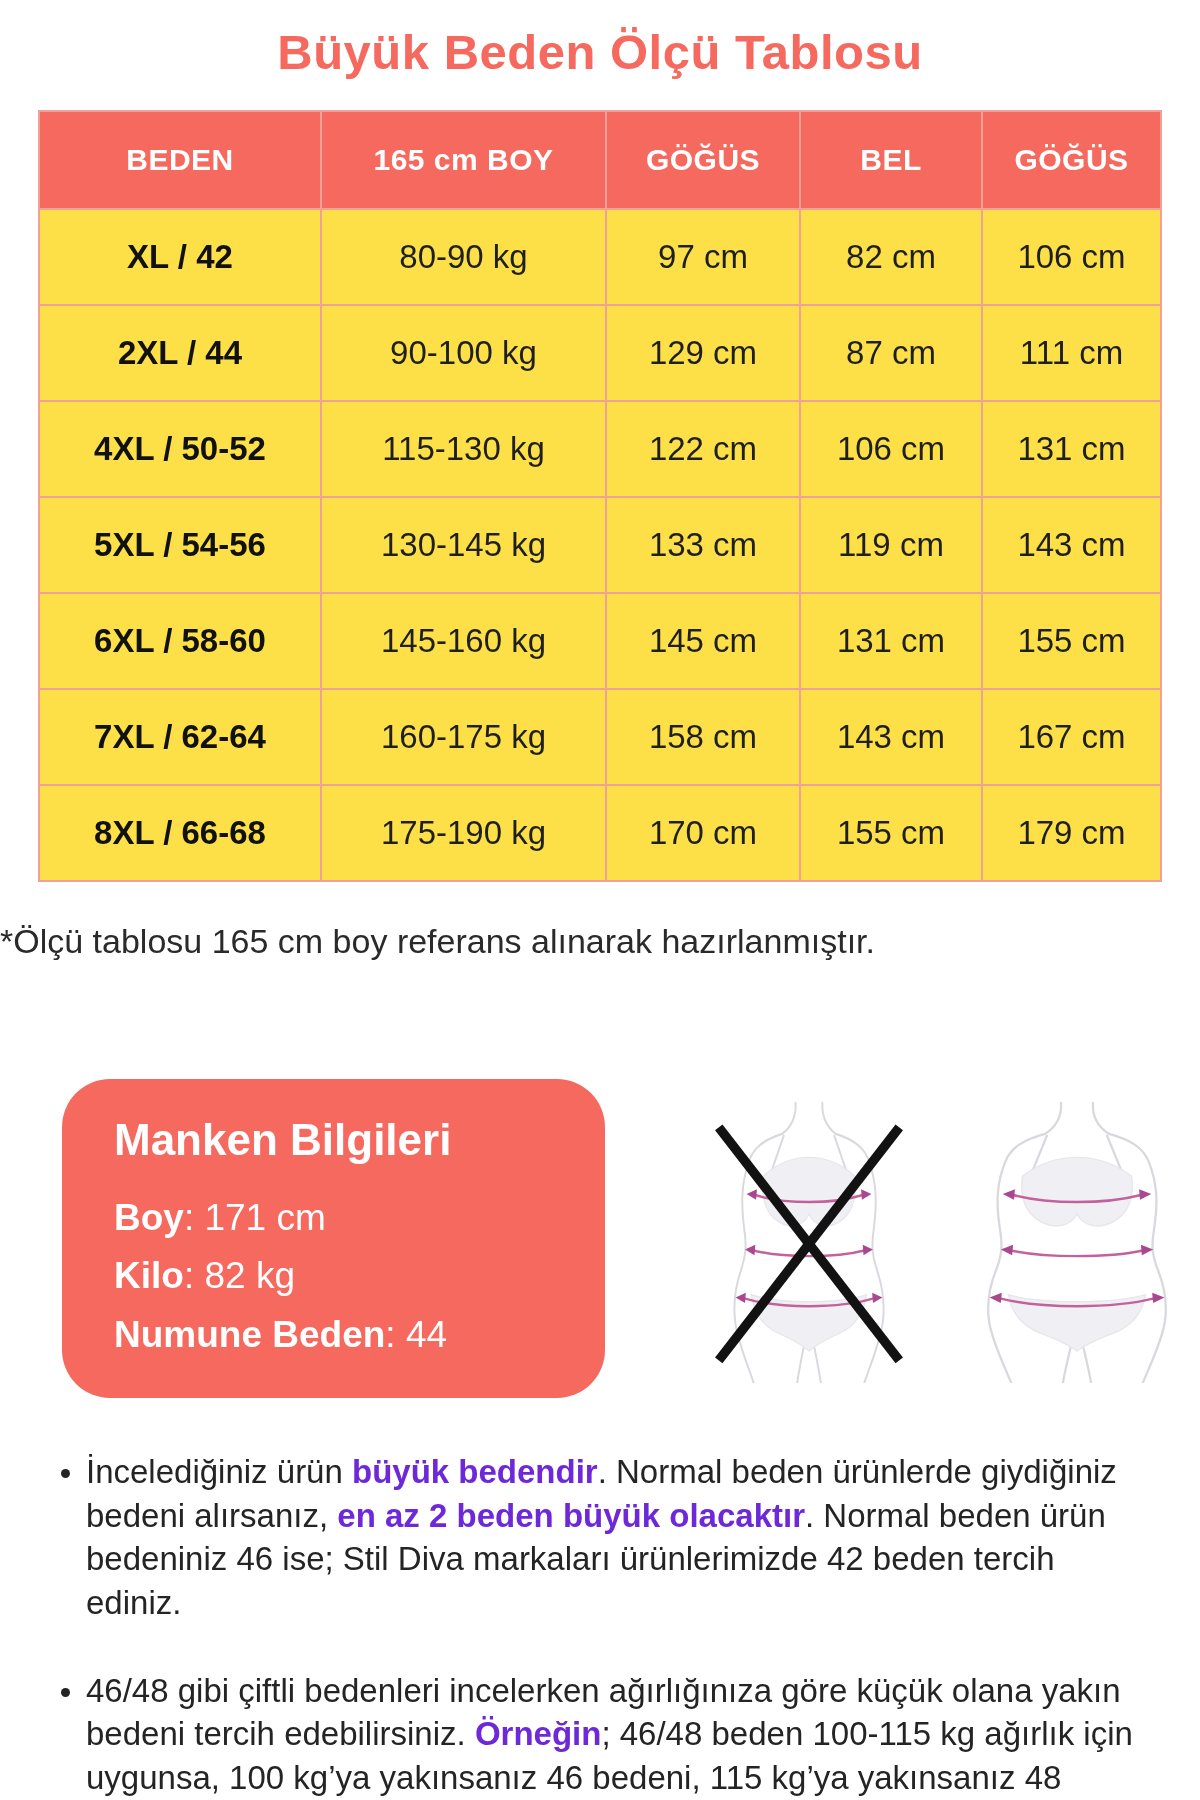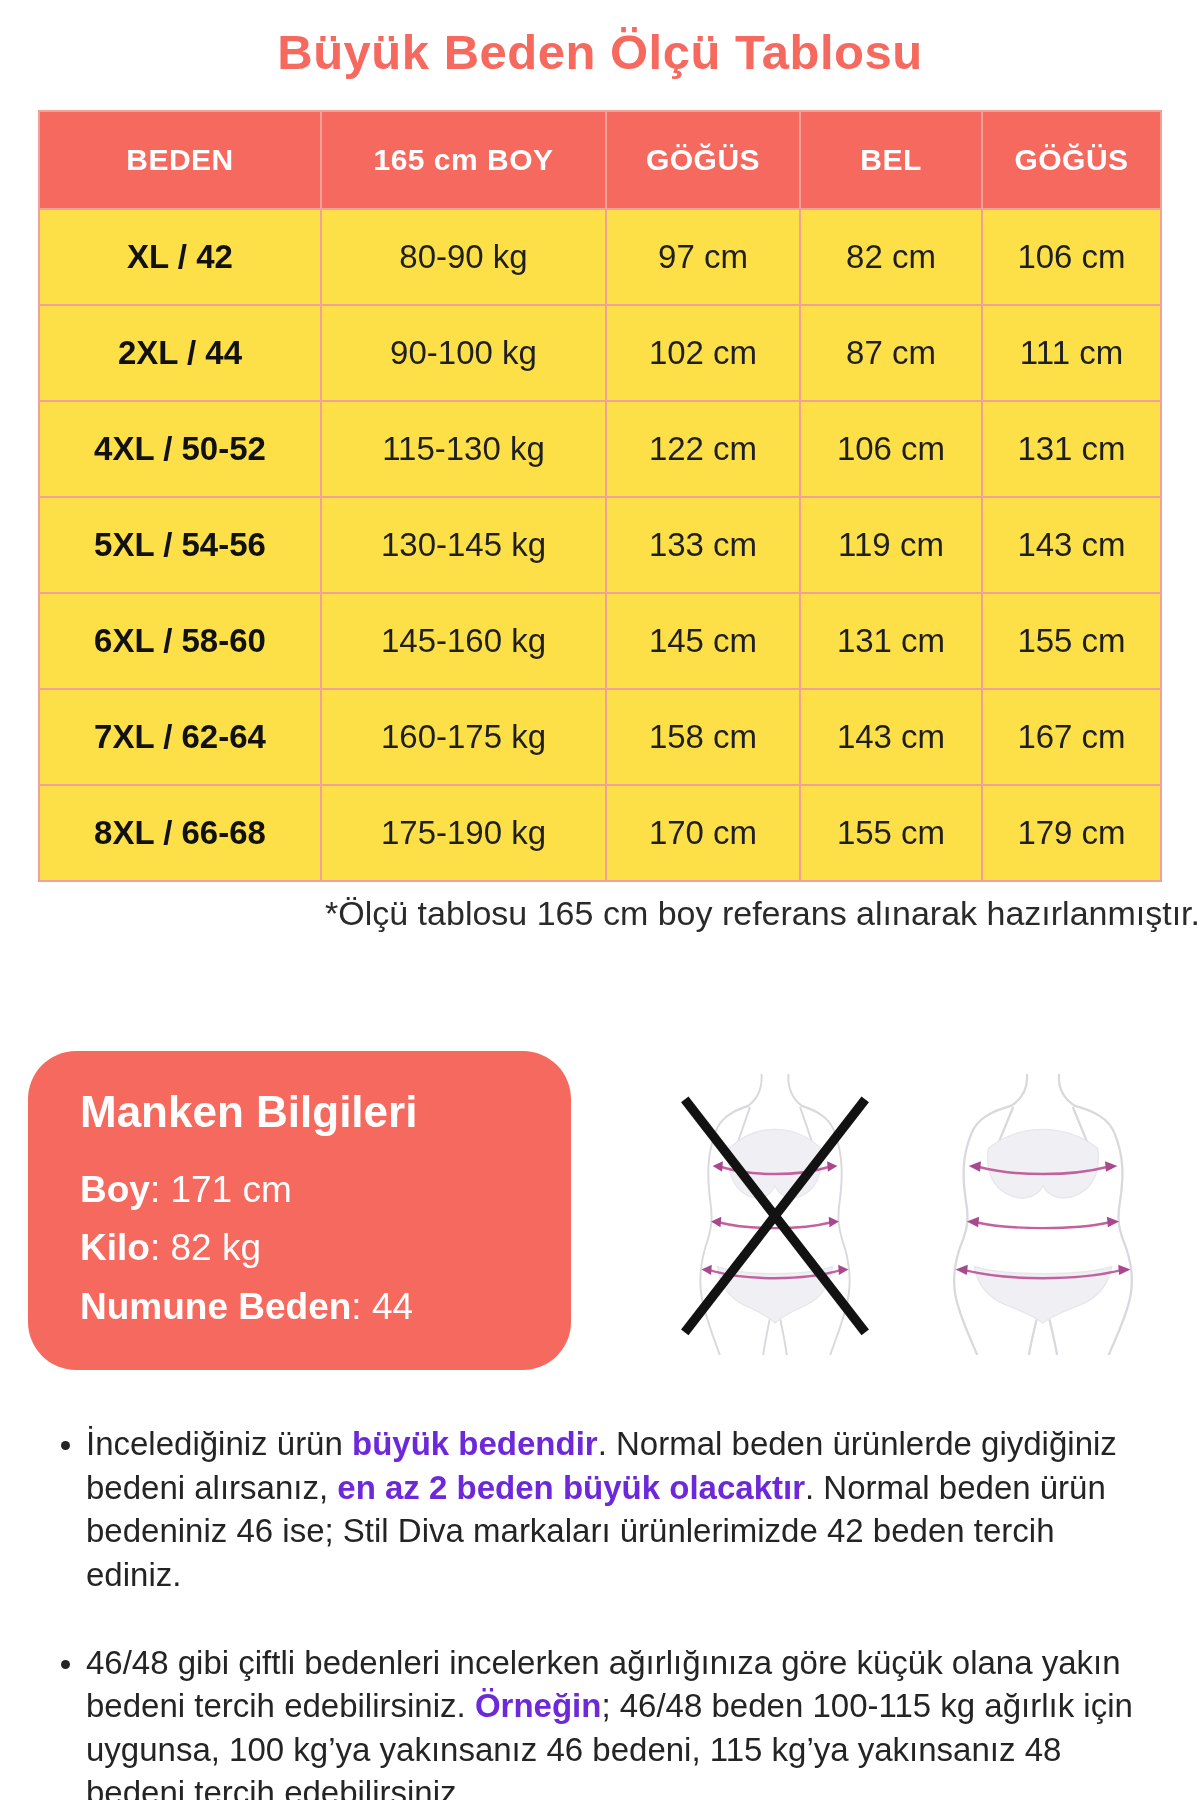--- a/index.html
+++ b/index.html
@@ -53,30 +53,30 @@
     color: #1F1F1F;
     height: 78px;
   }
   .size-table td.size-col {
     font-weight: bold;
     color: #111111;
   }
 
   
   .footnote {
-    margin-top: 12px;
-    text-align: right;
+    margin-top: 40px;
+    text-align: left;
     font-size: 34px;
     color: #2A2A2A;
   }
 
   
   .model-section {
     margin-top: 118px;
-    padding-left: 28px;
+    padding-left: 62px;
     display: flex;
     align-items: flex-start;
   }
   .model-box {
     box-sizing: border-box;
     width: 543px;
     min-height: 292px;
     background: #F5695F;
     border-radius: 48px;
     padding: 36px 30px 34px 52px;
@@ -151,21 +151,21 @@
     <tr>
       <td class="size-col">XL / 42</td>
       <td>80-90 kg</td>
       <td>97 cm</td>
       <td>82 cm</td>
       <td>106 cm</td>
     </tr>
     <tr>
       <td class="size-col">2XL / 44</td>
       <td>90-100 kg</td>
-      <td>102 cm</td>
+      <td>129 cm</td>
       <td>87 cm</td>
       <td>111 cm</td>
     </tr>
     <tr>
       <td class="size-col">4XL / 50-52</td>
       <td>115-130 kg</td>
       <td>122 cm</td>
       <td>106 cm</td>
       <td>131 cm</td>
     </tr>

